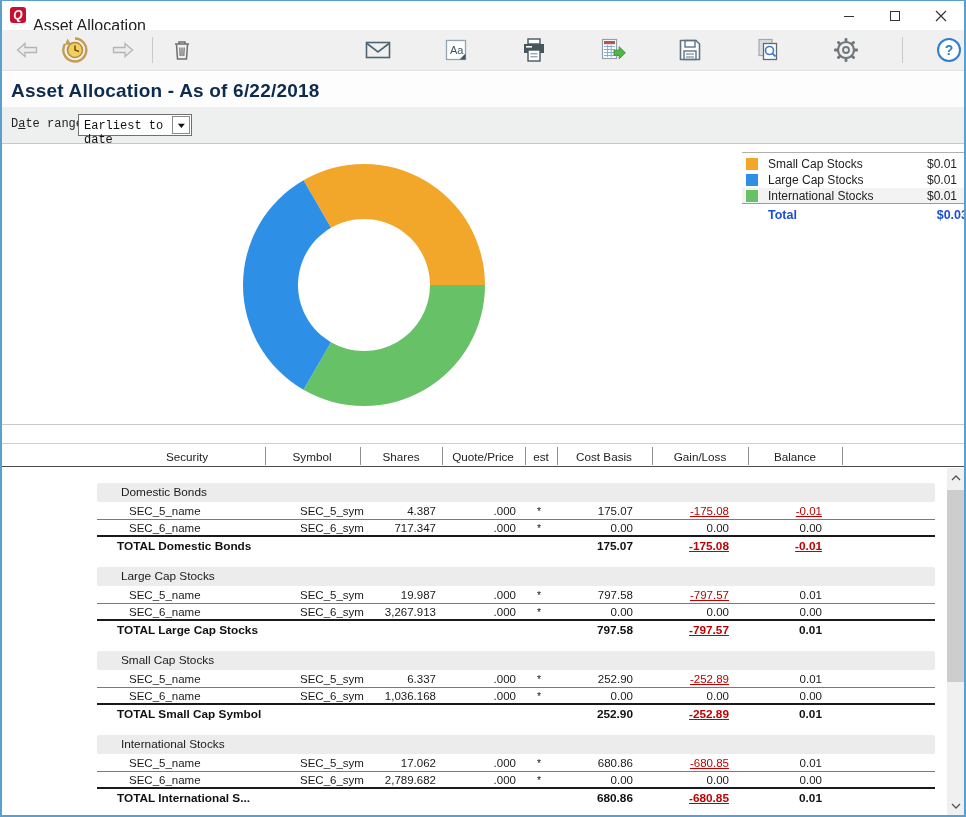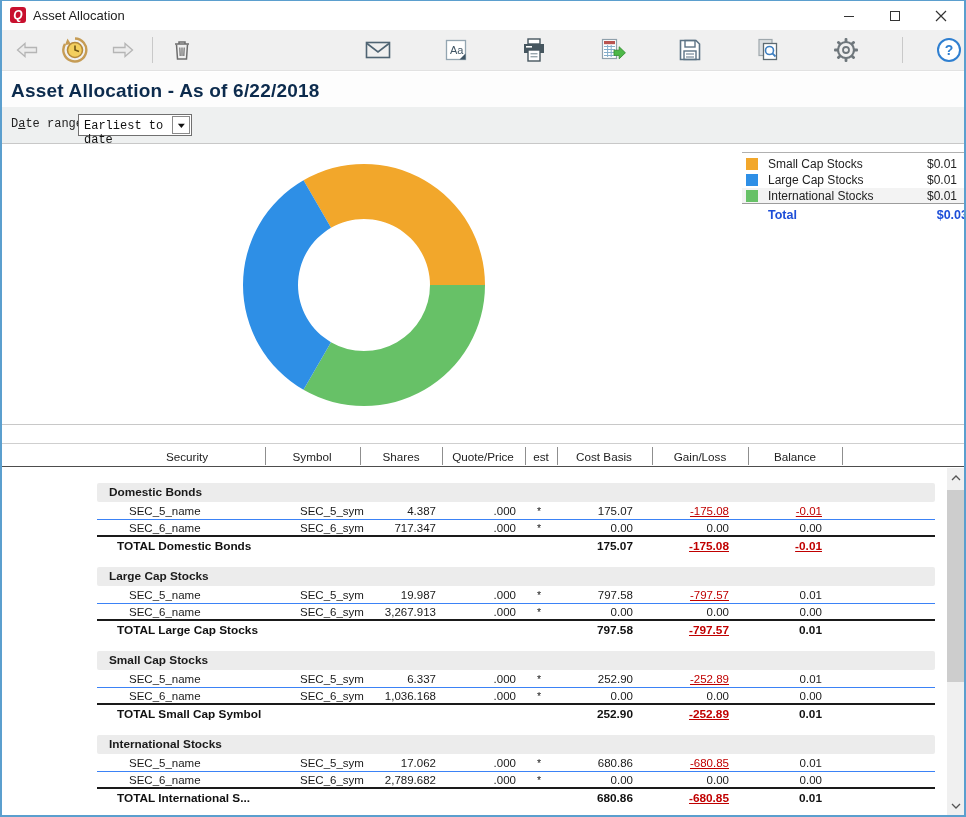--- a/index.html
+++ b/index.html
@@ -3,21 +3,21 @@
 <meta charset="utf-8">
 <style>
   html,body{margin:0;padding:0;width:966px;height:817px;overflow:hidden;
     font-family:"Liberation Sans",sans-serif;background:#fff;}
   *{box-sizing:border-box;}
   #window{position:absolute;inset:0;background:#fff;border:2px solid #5b9fce;border-top-width:1px;overflow:hidden;}
   
   .titlebar{position:absolute;left:0;top:0;right:0;height:29px;background:#fff;}
   .qlogo{position:absolute;left:8px;top:6px;width:16px;height:16px;background:#c8102e;border-radius:3px;
     color:#fff;font-weight:bold;font-size:12px;text-align:center;line-height:16px;font-style:italic;}
-  .wtitle{position:absolute;left:31px;top:7px;font-size:13px;color:#222;}
+  .wtitle{position:absolute;left:31px;top:16px;font-size:16px;color:#222;}
   .wcontrols{position:absolute;right:0;top:0;height:29px;display:flex;}
   .wbtn{width:46px;height:29px;display:flex;align-items:center;justify-content:center;}
   
   .toolbar{position:absolute;left:0;top:29px;right:0;height:41px;background:#f0f0f0;border-bottom:1px solid #e2e2e2;display:flex;align-items:center;}
   .tbgroup{display:flex;align-items:center;}
   .tbgroup.left{padding-left:11px;}
   .tbgroup.left .tbicon + .tbicon{margin-left:20px;}
   .tbgroup.left .tbsep{margin-left:15px;}
   .tbgroup.left .tbsep + .tbicon{margin-left:15px;}
   .tbgroup.right{margin-left:auto;padding-right:1px;gap:28px;}
@@ -50,21 +50,21 @@
   .ltotal .llabel{left:26px;}
   .ltotal .lval{right:-4px;}
   
   .thead{position:absolute;left:0;top:442px;right:0;height:24px;background:#fff;border-top:1px solid #cfcfcf;border-bottom:1px solid #4d4d4d;}
   .hlabel{position:absolute;top:6px;font-size:11.7px;color:#222;transform:translateX(-50%);white-space:nowrap;}
   .hsep{position:absolute;top:3px;width:1px;height:18px;background:#8f8f8f;}
   
   .tbody{position:absolute;left:0;top:467px;right:17px;bottom:0;background:#fff;overflow:hidden;}
   .tinner{position:absolute;left:95px;top:15px;width:838px;}
   .tsection{margin-bottom:14px;}
-  .band{height:19px;line-height:19px;background:#ececec;border-radius:2px;font-size:11.8px;font-weight:bold;color:#1a1a1a;padding-left:12px;}
+  .band{height:19px;line-height:19px;background:#ececec;border-radius:2px;font-size:11.8px;font-weight:normal;color:#1a1a1a;padding-left:24px;}
   .trow{position:relative;height:16px;line-height:16px;font-size:11.5px;color:#1a1a1a;}
   .trow + .trow{border-top:1px solid #3b82f6;}
   .trow.first{margin-top:1px;}
   .cell{position:absolute;top:0;white-space:nowrap;}
   .c-sec{left:32px;}
   .c-sym{left:203px;}
   .c-sh{right:499px;}
   .c-qt{right:419px;}
   .c-est{right:394px;font-size:10.5px;}
   .c-cb{right:302px;}

